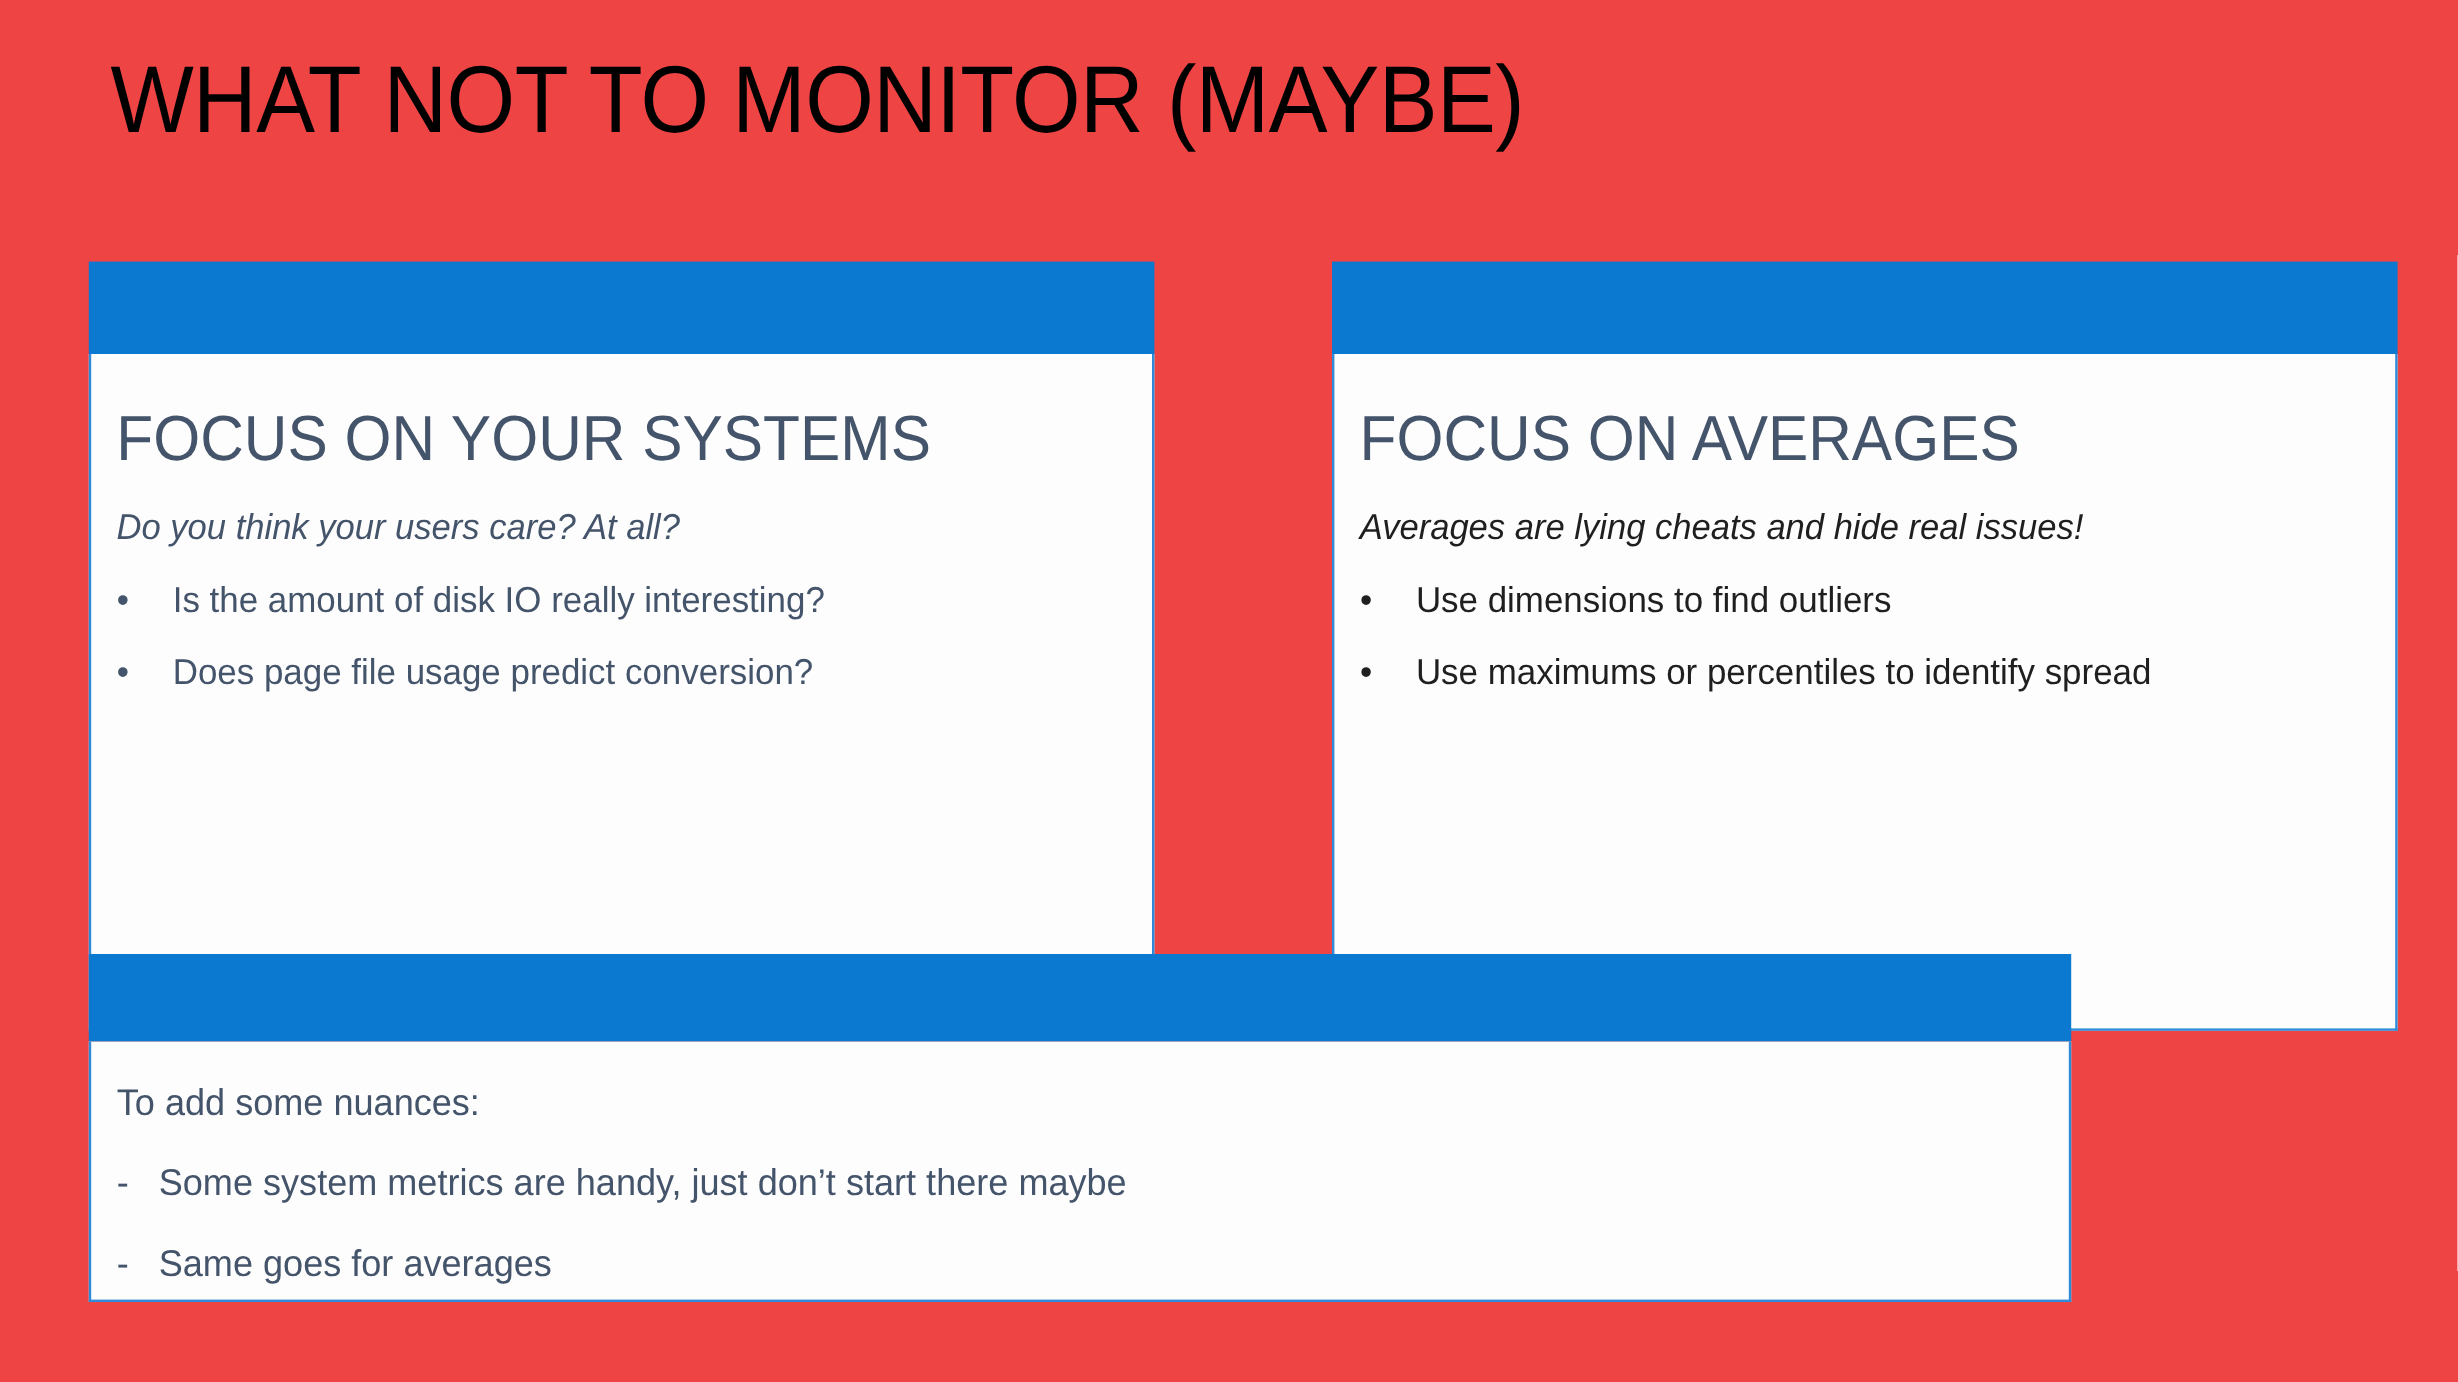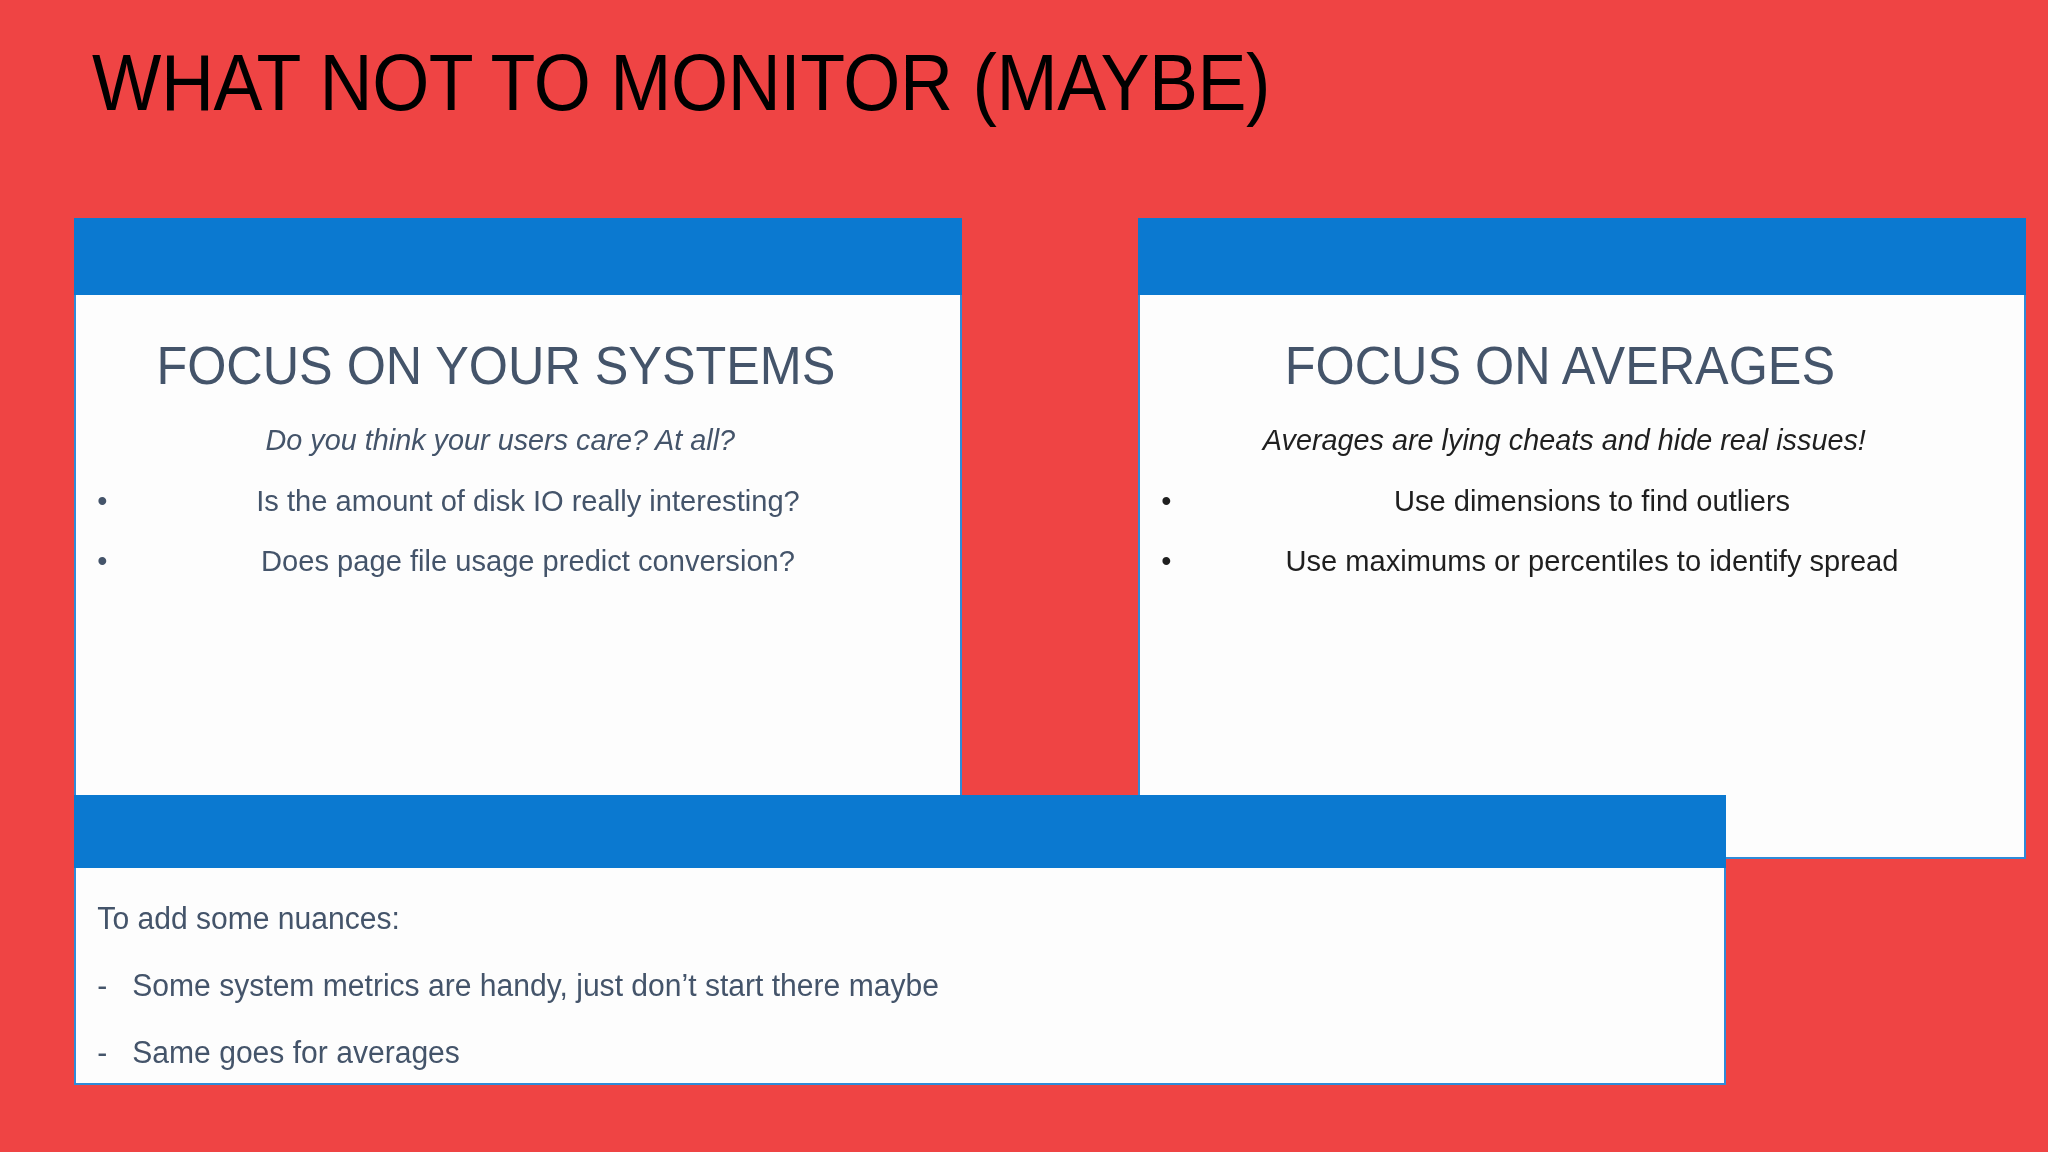--- a/index.html
+++ b/index.html
@@ -53,24 +53,24 @@
     background: #fdfdfd;
     border-left: 2px solid #2f8bd8;
     border-right: 2px solid #2f8bd8;
     border-bottom: 2px solid #2f8bd8;
     position: relative;
   }
 
   
   .card-top { top: 218px; }
   .card-left  { left: 74px;  width: 888px; }
-  .card-right { left: 1110px; width: 888px; margin-left: 28px; }
+  .card-right { left: 1110px; width: 888px; }
 
   .card-top .card-bar  { height: 77px; background: #0b79d0; }
-  .card-top .card-body { height: 564px; padding: 24px 0 0 0; text-align: center; }
+  .card-top .card-body { height: 564px; padding: 24px 0 0 0; }
 
   .card-heading {
     font-size: 53px;
     line-height: 1.1;
     font-weight: 400;
     color: #44546a;
     padding: 18px 22px 0 22px;
     transform: scaleX(0.95);
     transform-origin: left top;
     white-space: nowrap;

